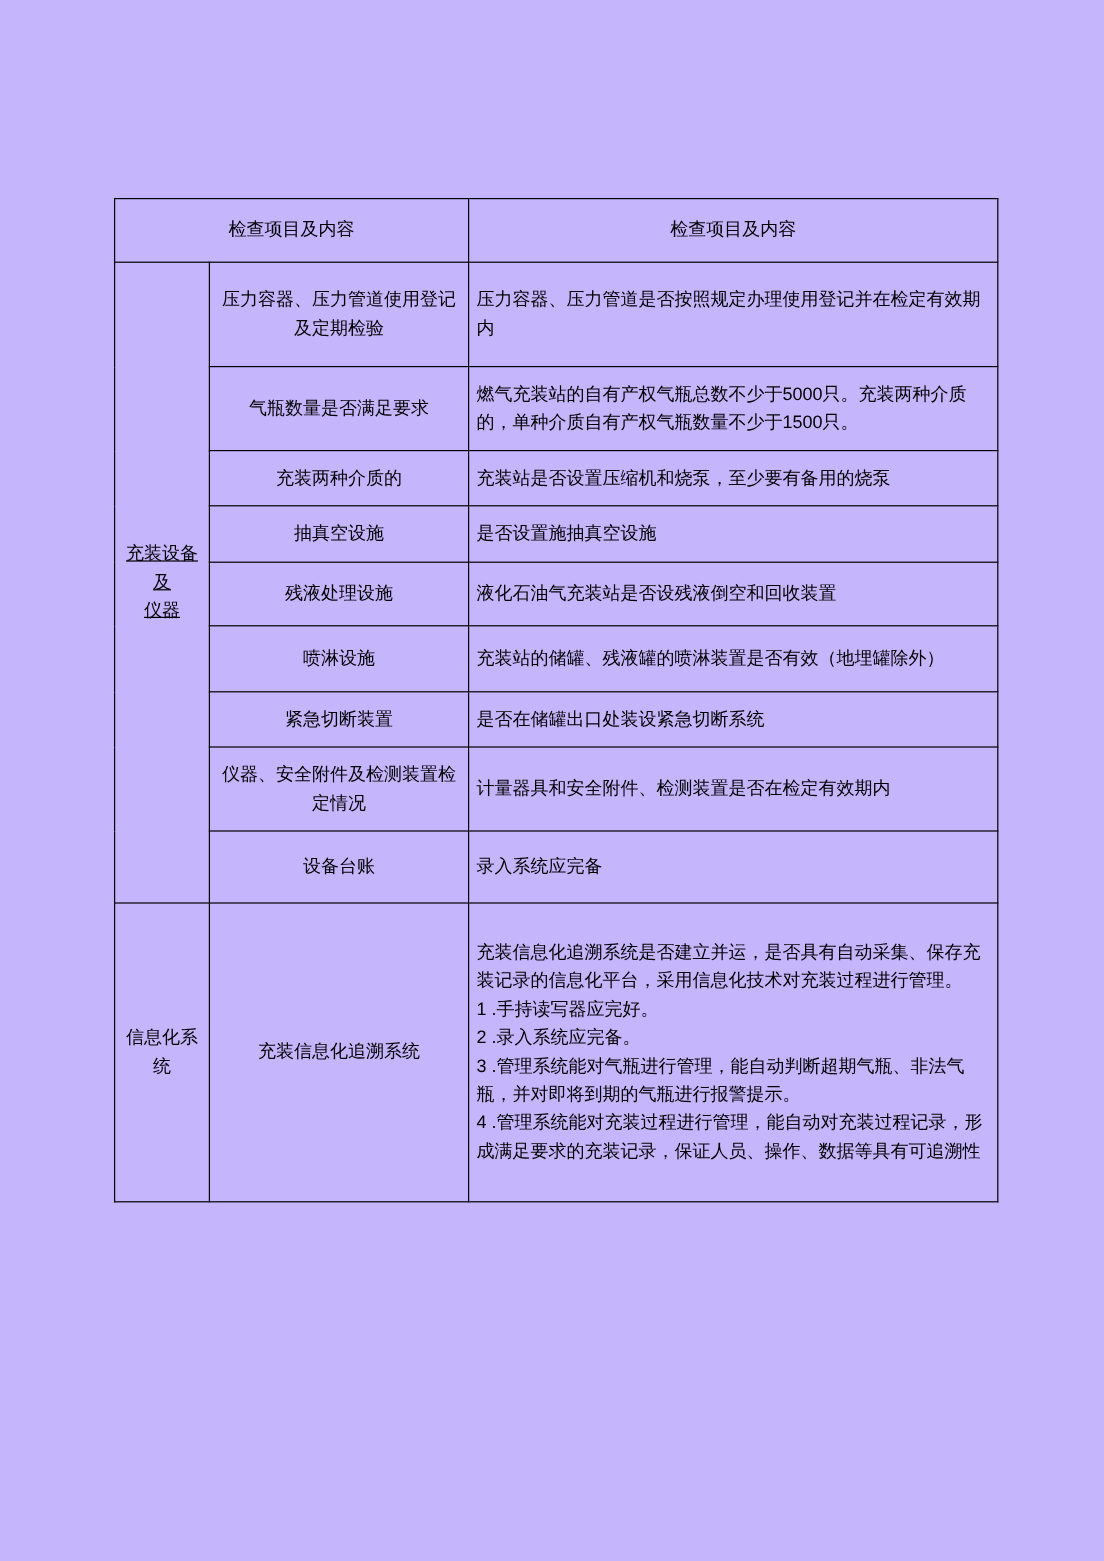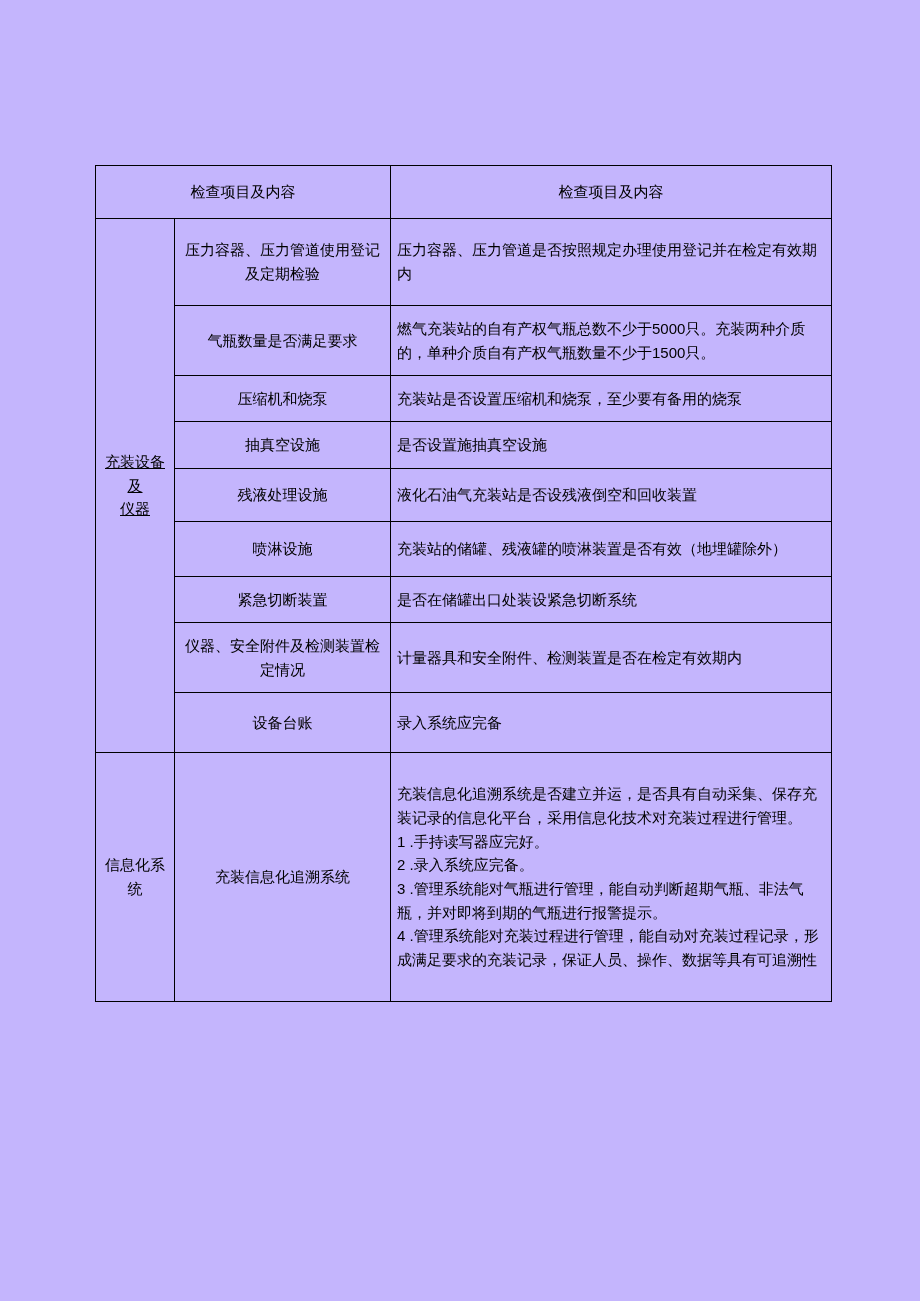--- a/index.html
+++ b/index.html
@@ -89,21 +89,21 @@
         <td class="item">压力容器、压力管道使用登记及定期检验</td>
         <td class="method">压力容器、压力管道是否按照规定办理使用登记并在检定有效期内</td>
       </tr>
 
       <tr class="r2">
         <td class="item">气瓶数量是否满足要求</td>
         <td class="method">燃气充装站的自有产权气瓶总数不少于5000只。充装两种介质的，单种介质自有产权气瓶数量不少于1500只。</td>
       </tr>
 
       <tr class="r3">
-        <td class="item">压缩机和烧泵</td>
+        <td class="item">充装两种介质的</td>
         <td class="method">充装站是否设置压缩机和烧泵，至少要有备用的烧泵</td>
       </tr>
 
       <tr class="r4">
         <td class="item">抽真空设施</td>
         <td class="method">是否设置施抽真空设施</td>
       </tr>
 
       <tr class="r5">
         <td class="item">残液处理设施</td>

